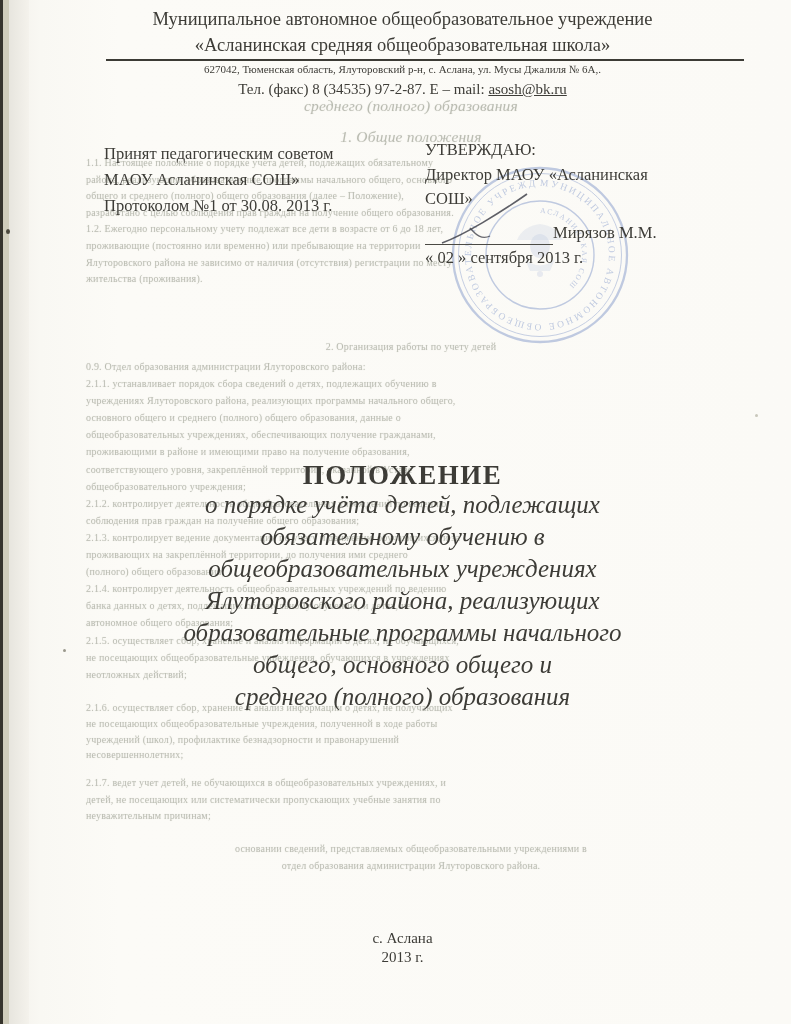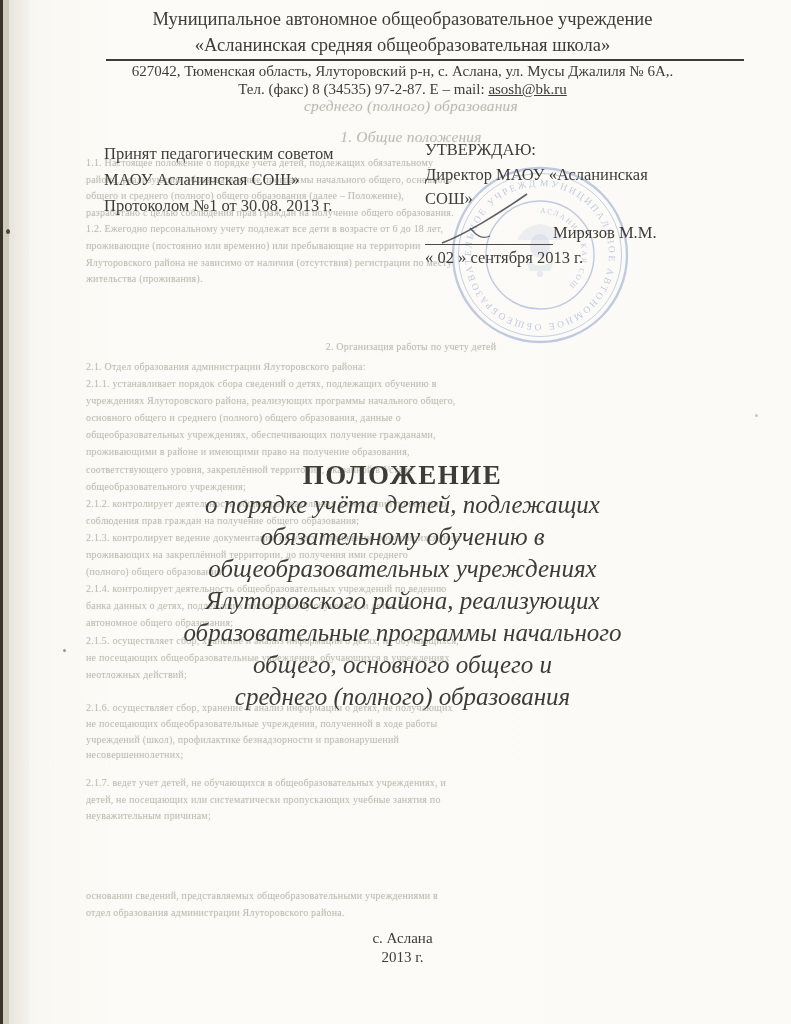--- a/index.html
+++ b/index.html
@@ -22,32 +22,32 @@
     position:absolute;left:86px;width:650px;
     color:rgba(104,108,90,0.32);font-size:10px;letter-spacing:.2px;
     text-shadow:0 0 1px rgba(104,108,90,0.22);
   }
   .ghost-top{top:90px;line-height:31px;text-align:center;font-style:italic;font-size:15.5px;color:rgba(112,116,100,0.34);}
   .sec1{top:155px;line-height:16.6px;}
   .bleed-heading{top:341px;text-align:center;}
   .sec2{top:358px;line-height:17.1px;}
   .sec3{top:700px;line-height:15.8px;}
   .sec4{top:775px;line-height:16.6px;}
-  .sec5{top:887px;line-height:17px;}
+  .sec5{top:840px;line-height:17px;text-align:center;}
 
   
   .stamp{position:absolute;left:425px;top:140px;filter:blur(0.4px);}
   .signature{position:absolute;left:430px;top:183px;}
 
   
   .centered{position:absolute;left:30px;width:745px;text-align:center;}
   .org1{top:9px;font-size:18.5px;}
   .org2{top:35px;font-size:18.5px;}
   .rule{position:absolute;left:106px;top:59px;width:638px;height:2px;background:#3c3b35;}
-  .addr{top:63px;font-size:15px;}
+  .addr{top:63px;font-size:11px;}
   .phone{top:81px;font-size:15px;}
   .phone .email{text-decoration:underline;}
   .accept{position:absolute;left:104px;top:141px;font-size:16.5px;line-height:26px;}
   .approve{position:absolute;left:425px;top:138px;font-size:16.5px;line-height:24.5px;width:330px;}
   .sig-row{display:flex;align-items:flex-end;margin-top:9px;}
   .sig-blank{display:inline-block;width:128px;border-bottom:1.3px solid #4b4a44;height:19px;}
   .sig-name{}
   .date-line{margin-top:1px;}
   .doc-title{top:460px;font-size:27px;font-weight:bold;letter-spacing:1.5px;}
   .doc-subtitle{top:489px;font-size:25px;font-style:italic;line-height:32px;}
@@ -77,21 +77,21 @@
       <div class="bleed-line">общего и среднего (полного) общего образования (далее – Положение),</div>
       <div class="bleed-line">разработано с целью соблюдения прав граждан на получение общего образования.</div>
       <div class="bleed-line">1.2. Ежегодно персональному учету подлежат все дети в возрасте от 6 до 18 лет,</div>
       <div class="bleed-line">проживающие (постоянно или временно) или пребывающие на территории</div>
       <div class="bleed-line">Ялуторовского района не зависимо от наличия (отсутствия) регистрации по месту</div>
       <div class="bleed-line">жительства (проживания).</div>
     </div>
   <div class="bleed-heading">2. Организация работы по учету детей</div>
   <div class="bleed sec2">
 
-  <div class="bleed-line">2.1.  Отдел образования администрации Ялуторовского района:</div>
+  <div class="bleed-line">0.9.  Отдел образования администрации Ялуторовского района:</div>
       <div class="bleed-line">2.1.1. устанавливает порядок сбора сведений о детях, подлежащих обучению в</div>
       <div class="bleed-line">учреждениях Ялуторовского района, реализующих программы начального общего,</div>
       <div class="bleed-line">основного общего и среднего (полного) общего образования, данные о</div>
       <div class="bleed-line">общеобразовательных учреждениях, обеспечивающих получение гражданами,</div>
       <div class="bleed-line">проживающими в районе и имеющими право на получение образования,</div>
       <div class="bleed-line">соответствующего уровня, закреплённой территории, указанной в Уставе</div>
       <div class="bleed-line">общеобразовательного учреждения;</div>
       <div class="bleed-line">2.1.2. контролирует деятельность общеобразовательных учреждений по ведению</div>
       <div class="bleed-line">соблюдения прав граждан на получение общего образования;</div>
       <div class="bleed-line">2.1.3. контролирует ведение документации по учету и движению обучающихся, и за</div>

